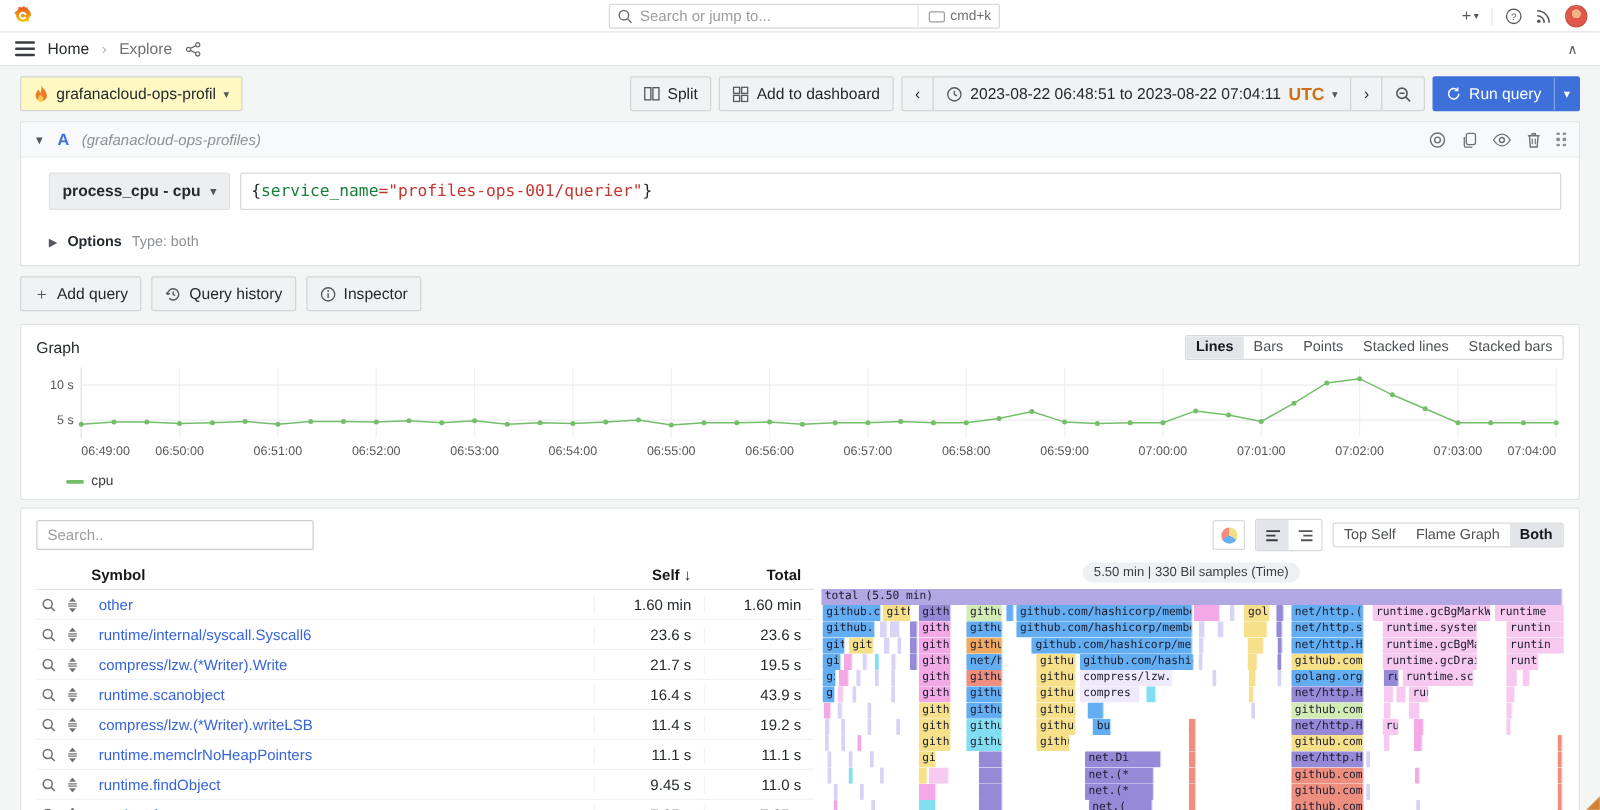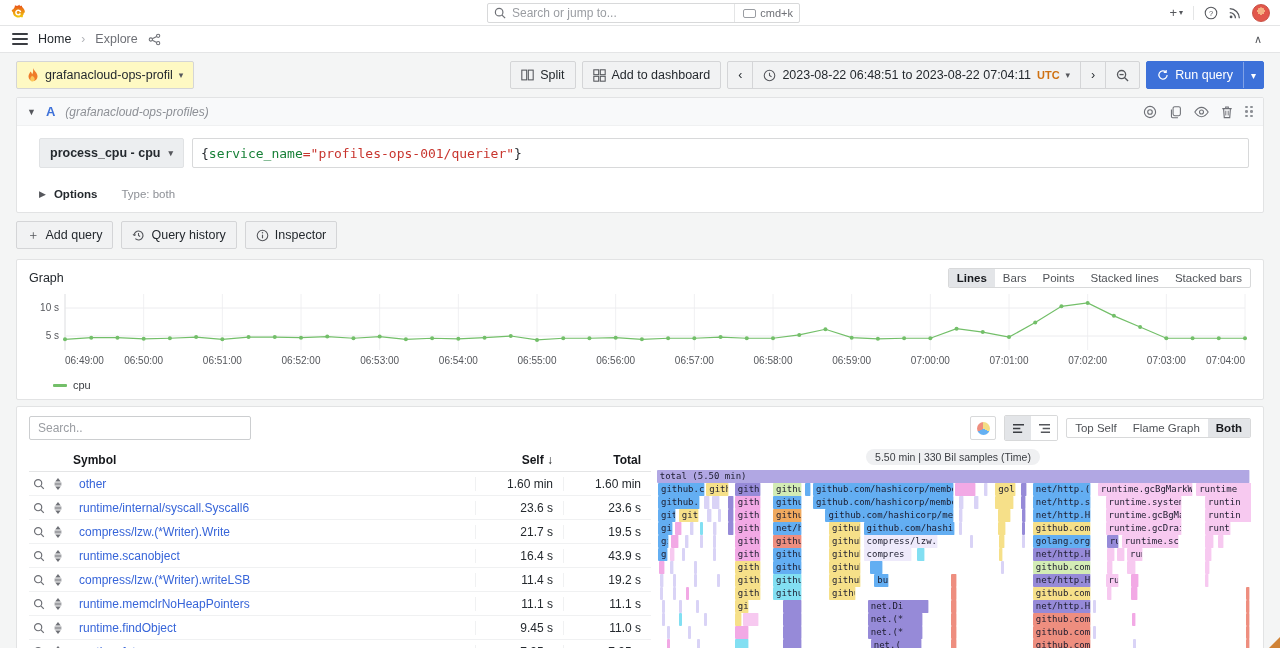--- a/index.html
+++ b/index.html
@@ -30,21 +30,21 @@
   .explore-toolbar { display:flex; align-items:center; padding:8px 16px 6px; }
   .btn { display:inline-flex; align-items:center; gap:6px; height:28px; padding:0 10px; background:#f1f2f3; border:1px solid #d4d5d7; border-radius:2px; font-size:12.5px; font-weight:500; color:#24292e; cursor:pointer; white-space:nowrap; }
   .btn .ic { color:#55575c; display:inline-flex; }
   .ds-picker { background:#fef9c3; }
   .right-tools { margin-left:auto; display:flex; align-items:center; }
   .right-tools > * { margin-left:6px; }
   .tp-group { display:flex; }
   .tp-group .btn { border-radius:0; margin-left:-1px; }
   .tp-group .btn:first-child { border-radius:2px 0 0 2px; margin-left:0; }
   .tp-group .btn:last-child { border-radius:0 2px 2px 0; }
-  .utc { color:#cf7112; font-weight:700; font-size:11px; }
+  .utc { color:#cf7112; font-weight:700; font-size:14px; }
   .run-btn { background:#3d71d9; border:1px solid #3d71d9; color:#fff; display:flex; height:28px; border-radius:2px; overflow:hidden; cursor:pointer; }
   .run-btn .main { display:flex; align-items:center; gap:6px; padding:0 10px; font-weight:500; font-size:12.5px; }
   .run-btn .caret { display:flex; align-items:center; padding:0 7px; border-left:1px solid rgba(255,255,255,.35); font-size:10px; }
 
   
   .panel { background:#fff; border:1px solid #e2e3e4; border-radius:2px; margin:0 16px; }
   .query-panel { margin-top:2px; }
   .q-header { display:flex; align-items:center; gap:10px; padding:6px 10px; background:#f8f9fa; border-bottom:1px solid #f0f1f2; font-size:12px; }
   .q-chevron { color:#55575c; font-size:9px; }
   .q-refid { color:#3d71d9; font-weight:700; font-size:13px; }
@@ -56,21 +56,21 @@
   .q-body { padding:12px 14px 10px 22px; display:flex; gap:8px; }
   .pt-select { display:flex; align-items:center; gap:8px; background:#eceef0; border:1px solid #e0e2e4; border-radius:2px; height:30px; padding:0 10px; font-weight:700; font-size:12.5px; cursor:pointer; }
   .pt-select .caret { font-size:9px; color:#55575c; }
   .q-input { flex:1; height:30px; border:1px solid #d8d9da; border-radius:2px; display:flex; align-items:center; padding:0 8px; font-family:"DejaVu Sans Mono", monospace; font-size:13px; background:#fff; }
   .tok-brace { color:#24292e; }
   .tok-label { color:#188038; }
   .tok-value { color:#c8352e; }
   .q-options { display:flex; align-items:center; gap:8px; padding:10px 14px 12px 22px; font-size:11.5px; }
   .q-options .chev { font-size:9px; color:#55575c; }
   .q-options b { font-size:11.5px; }
-  .q-options .summary { color:#8d9096;margin-left:16px; }
+  .q-options .summary { color:#8d9096; }
 
   .actions-row { display:flex; gap:8px; padding:8px 16px 10px; }
 
   
   .graph-panel { padding:8px 12px 6px; }
   .graph-head { display:flex; align-items:center; }
   .graph-title { font-size:12.5px; font-weight:500; }
   .radio-group { margin-left:auto; display:flex; border:1px solid #d8d9da; border-radius:2px; background:#fff; overflow:hidden;justify-content:center; }
   .radio-chip { padding:3px 8px; font-size:11.5px; color:#4f5257; cursor:pointer; white-space:nowrap; }
   .radio-chip.sel { background:#e3e5e8; color:#16181c; font-weight:700; }

